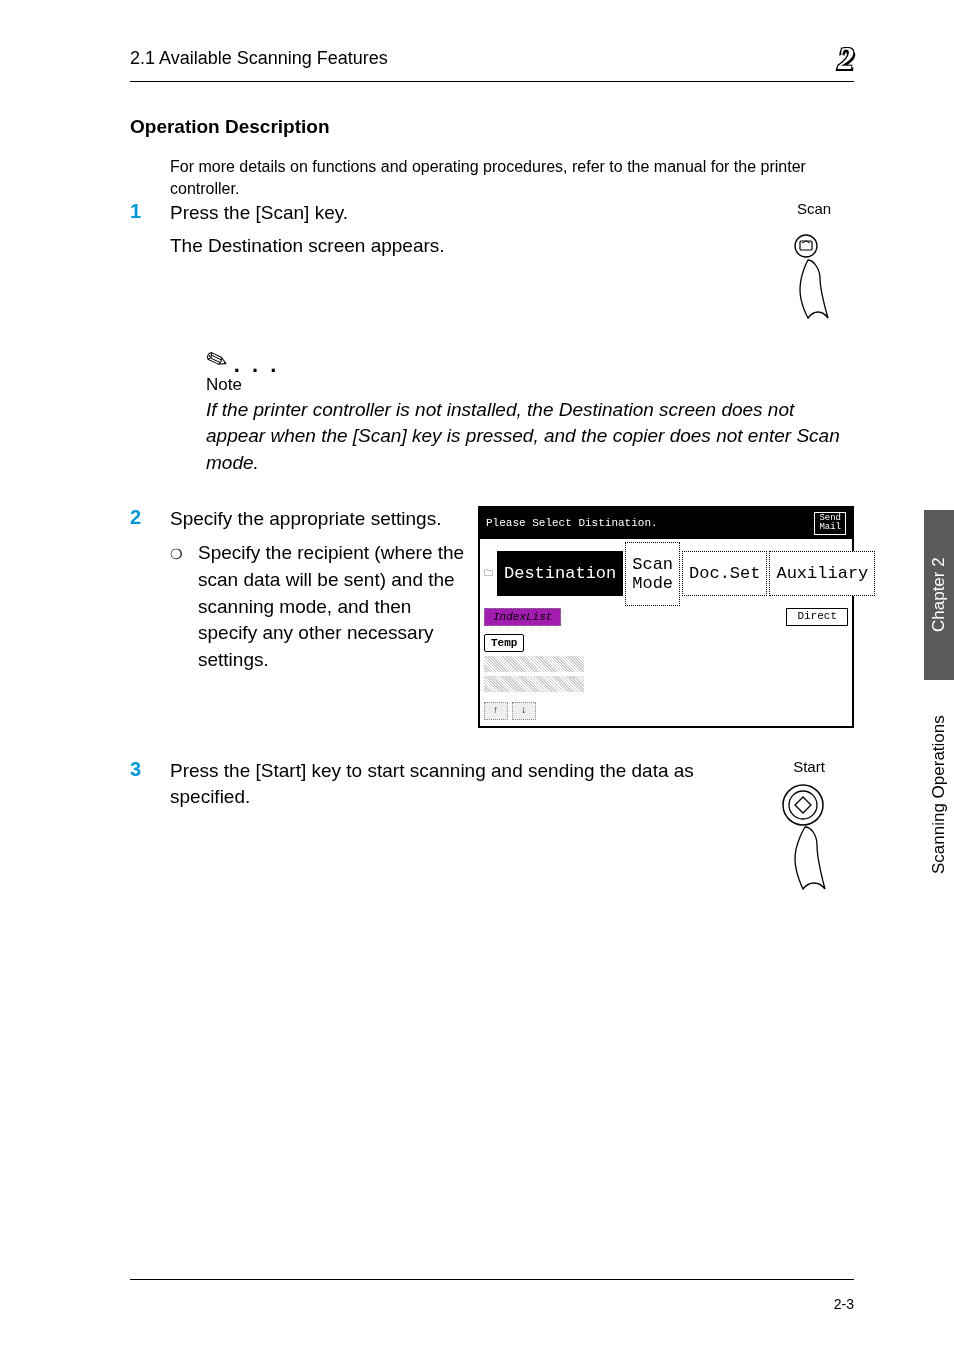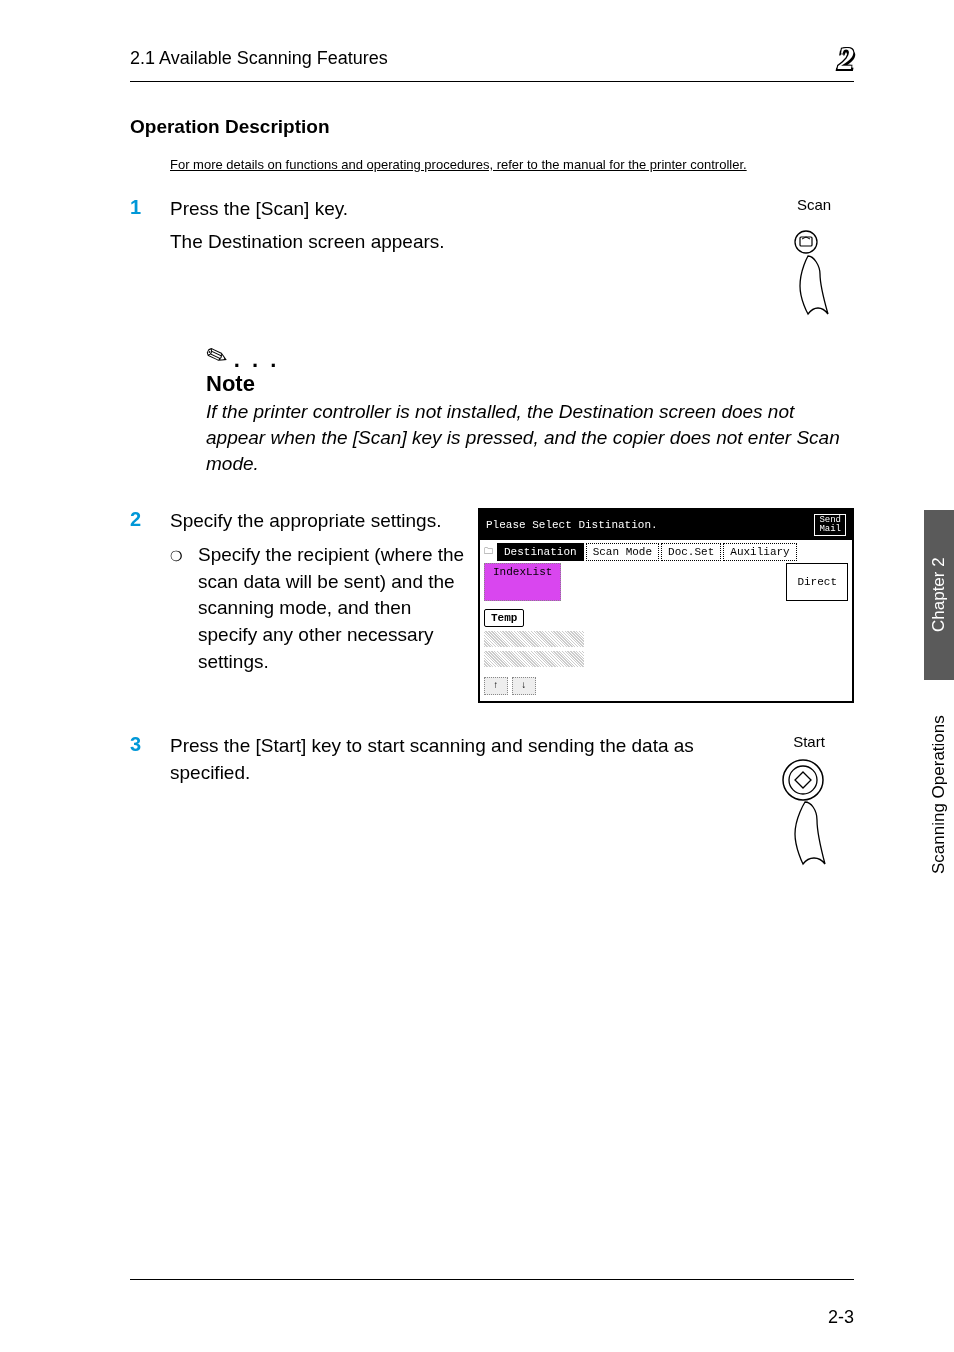--- a/index.html
+++ b/index.html
@@ -39,25 +39,23 @@
       font-style: italic;
       color: #fff;
       text-shadow: -1px -1px 0 #000, 1px -1px 0 #000, -1px 1px 0 #000, 1px 1px 0 #000, 2px 2px 0 #000, -2px 2px 0 #000;
     }
     .section-heading {
       font-weight: bold;
       font-size: 19px;
       margin-bottom: 18px;
     }
     .intro-para {
-      font-size: 13px;
+      font-size: 16px;
       margin-left: 40px;
-      margin-bottom: 22px;
       line-height: 1.38;
-      text-decoration: underline;
     }
     .step-row {
       display: flex;
       align-items: flex-start;
       margin-bottom: 8px;
     }
     .step-num {
       color: #0098d8;
       font-weight: bold;
       font-size: 20px;
@@ -103,22 +101,22 @@
       display: inline-block;
       transform: rotate(-20deg);
     }
     .note-dots {
       font-size: 22px;
       font-weight: bold;
       letter-spacing: 3px;
       line-height: 0.8;
     }
     .note-label {
-      font-weight: bold;
-      font-size: 22px;
+      font-weight: normal;
+      font-size: 17px;
       margin-top: 2px;
     }
     .note-text {
       font-style: italic;
       font-size: 19px;
       line-height: 1.38;
       margin-top: 2px;
     }
     .step2-wrap {
       display: flex;
@@ -172,43 +170,44 @@
       font-size: 9px;
     }
     .scr-tabs {
       display: flex;
       gap: 2px;
       padding: 3px 4px 0 4px;
       align-items: center;
     }
     .scr-tab {
       border: 1px dotted #000;
-      padding: 2px 6px;
-      font-size: 11px;
+      padding: 12px 6px;
+      font-size: 17px;
       background: #fff;
     }
     .scr-tab.active {
       background: #000;
       color: #fff;
       border: 1px solid #000;
     }
     .scr-row2 {
       display: flex;
       justify-content: space-between;
       padding: 2px 4px;
     }
     .scr-btn-hashed {
       border: 1px dotted #888;
       padding: 2px 8px;
       font-size: 11px;
-      background: #d946ef;
+      background: #a21caf;
+      font-style: italic;
     }
     .scr-btn-solid {
       border: 1px solid #000;
-      padding: 12px 10px;
+      padding: 1px 10px;
       font-size: 11px;
       background: #fff;
     }
     .scr-mid {
       padding: 6px 4px 2px 4px;
     }
     .scr-temp {
       border: 1px solid #000;
       border-radius: 2px;
       padding: 2px 6px;
@@ -273,23 +272,23 @@
       background: #fff;
       color: #000;
       top: 680px;
       height: 230px;
       display: flex;
       align-items: center;
       justify-content: center;
     }
     .page-num {
       position: absolute;
-      bottom: 24px;
+      bottom: 40px;
       right: 100px;
-      font-size: 18px;
+      font-size: 14px;
     }
     .bottom-rule {
       position: absolute;
       bottom: 72px;
       left: 130px;
       right: 100px;
       border-top: 1px solid #000;
     }
     .folder-glyph {
       font-size: 9px;

